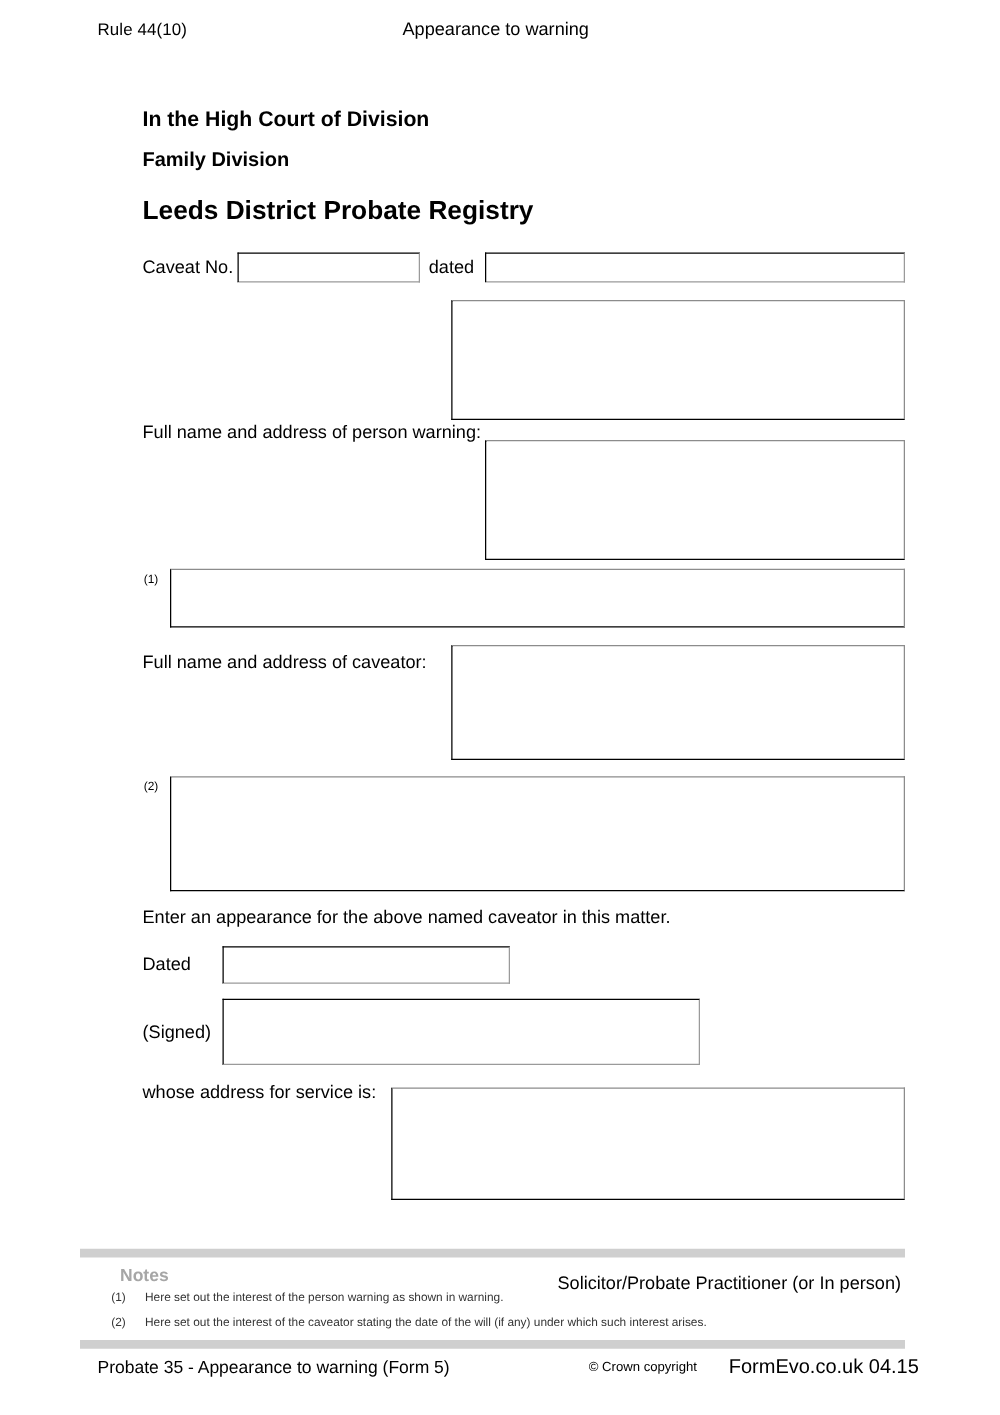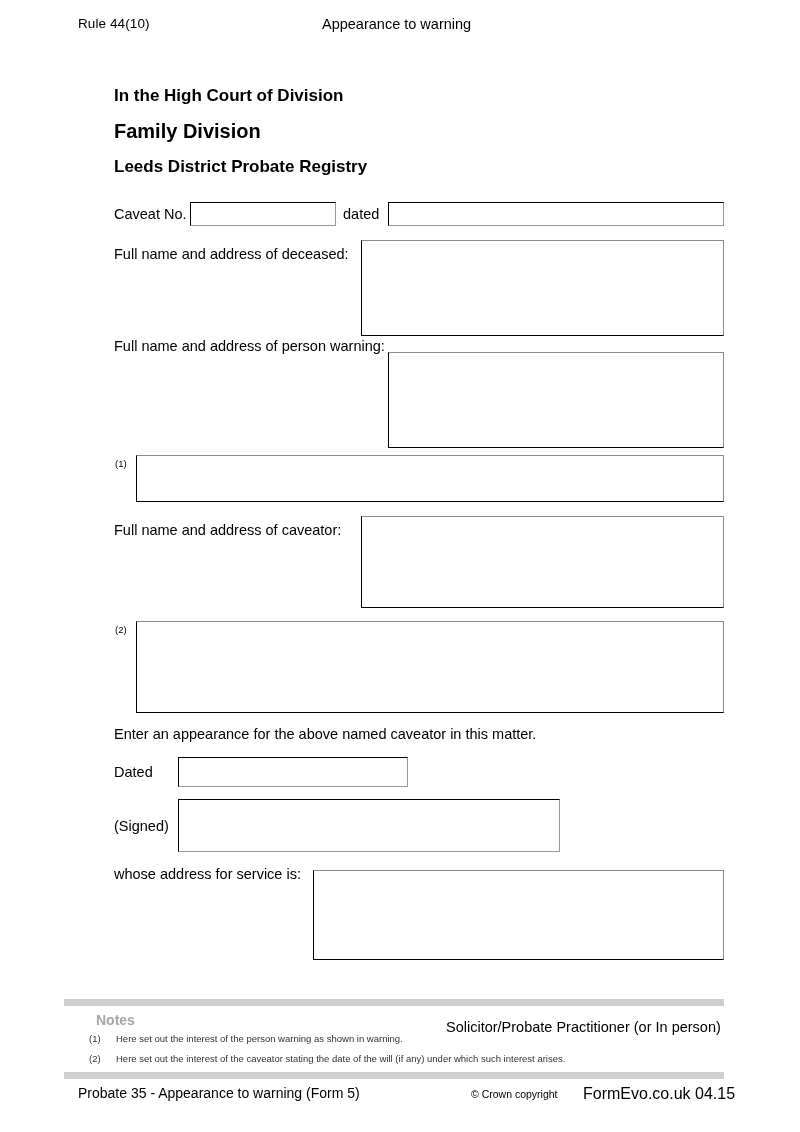--- a/index.html
+++ b/index.html
@@ -37,22 +37,22 @@
   }
 
   
   .court-heading {
     position: absolute;
     left: 114px;
     font-weight: bold;
     white-space: nowrap;
   }
   .court-heading.h1 { top: 86px;  font-size: 17px; }
-  .court-heading.h2 { top: 120px; font-size: 20px; text-align: right; }
-  .court-heading.h3 { top: 157px; font-size: 17px; }
+  .court-heading.h2 { top: 120px; font-size: 16px; text-align: right; }
+  .court-heading.h3 { top: 157px; font-size: 21px; }
 
   
   .label {
     position: absolute;
     font-size: 14.5px;
     white-space: nowrap;
   }
   .note-ref {
     position: absolute;
     font-size: 9.5px;
@@ -138,21 +138,20 @@
 
   <div class="court-heading h1">In the High Court of Division</div>
   <div class="court-heading h2">Family Division</div>
   <div class="court-heading h3">Leeds District Probate Registry</div>
 
   <div class="label" style="left:114px; top:206px;">Caveat No.</div>
   <div class="box" style="left:190px; top:202px; width:146px; height:24px;"></div>
   <div class="label" style="left:343px; top:206px;">dated</div>
   <div class="box" style="left:388px; top:202px; width:336px; height:24px;"></div>
 
-  <div class="label" style="left:114px; top:246px;">Full name and address of deceased:</div>
   <div class="box shaded" style="left:361px; top:240px; width:363px; height:96px;"></div>
 
   <div class="label" style="left:114px; top:338px;">Full name and address of person warning:</div>
   <div class="box shaded" style="left:388px; top:352px; width:336px; height:96px;"></div>
 
   <div class="note-ref" style="left:115px; top:458px;">(1)</div>
   <div class="box shaded" style="left:136px; top:455px; width:588px; height:47px;"></div>
 
   <div class="label" style="left:114px; top:522px;">Full name and address of caveator:</div>
   <div class="box shaded" style="left:361px; top:516px; width:363px; height:92px;"></div>

